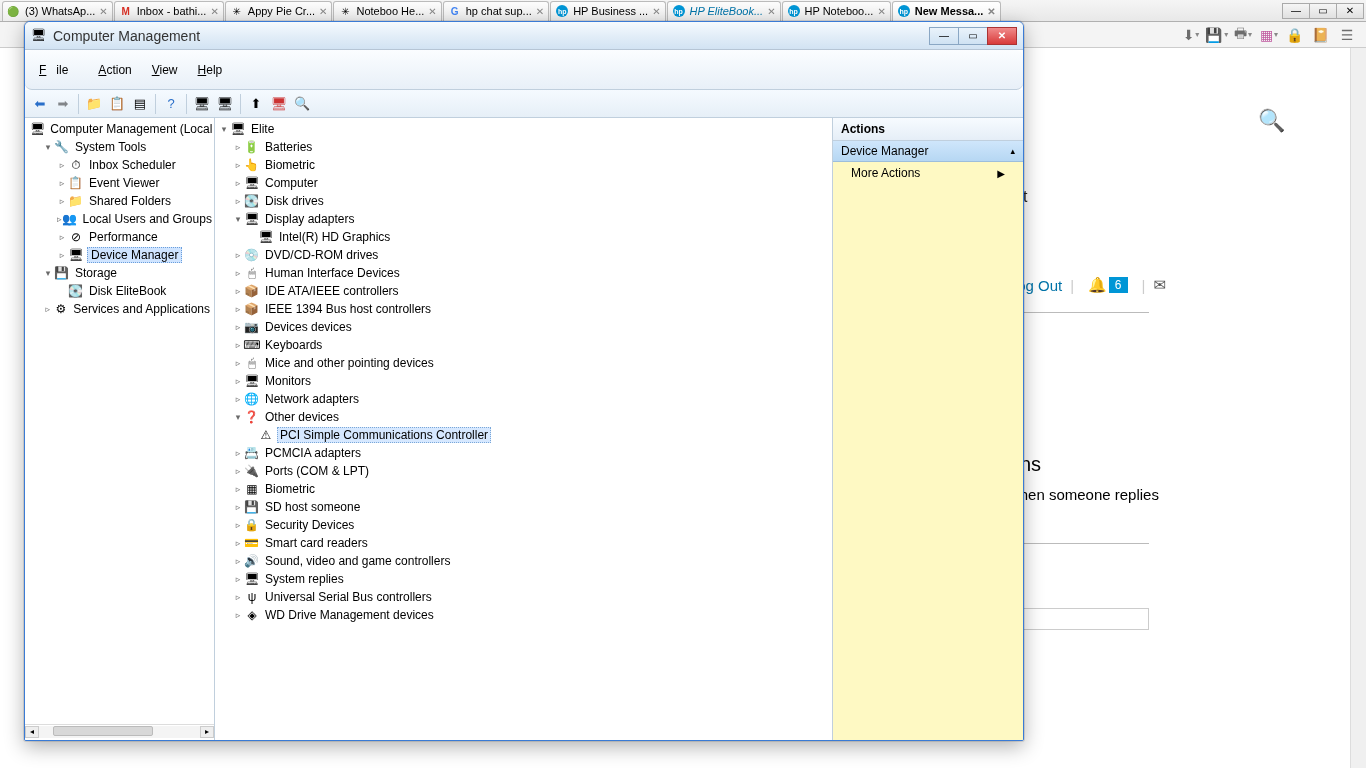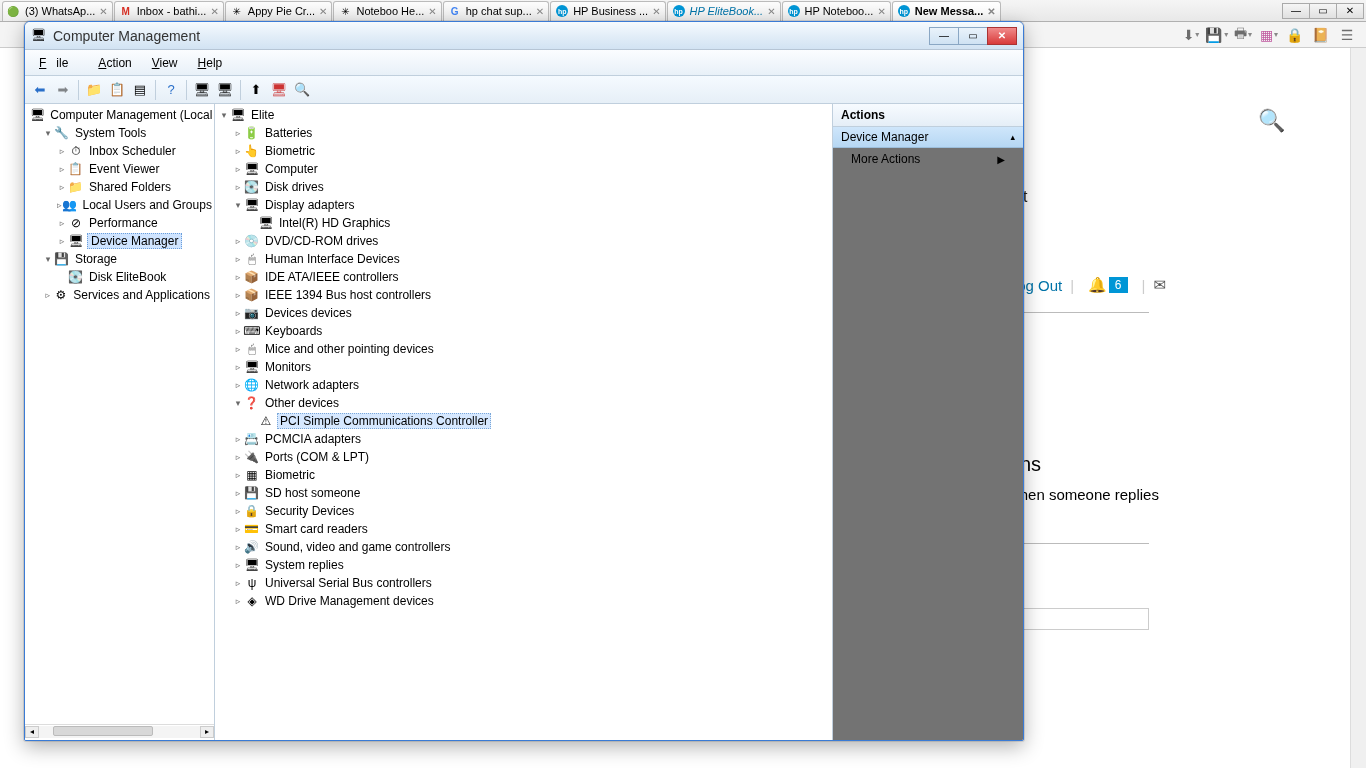--- a/index.html
+++ b/index.html
@@ -34,33 +34,33 @@
 
 
 .cm-window { position:absolute; top:21px; left:24px; width:1000px; height:720px; background:#fff; border:1px solid #3a7bd5; border-radius:6px 6px 2px 2px; box-shadow:0 0 0 1px rgba(0,0,0,0.1),0 6px 20px rgba(0,0,0,0.3); display:flex; flex-direction:column; overflow:hidden; }
 .cm-titlebar { height:28px; background:linear-gradient(to bottom,#f6fbfe,#e3eef8 50%,#d2e3f3); display:flex; align-items:center; padding:0 6px; border-bottom:1px solid #b6c5d5; }
 .cm-titlebar .ticon { width:16px; height:16px; margin-right:6px; }
 .cm-titlebar .ttext { font-size:14px; color:#333;text-align:right; }
 .cm-winbtns { margin-left:auto; display:flex; }
 .cm-winbtns div { width:30px; height:18px; border:1px solid #8aa7c4; background:linear-gradient(to bottom,#eaf3fb,#cfe2f3); margin-left:-1px;display:flex;align-items:center;justify-content:center;font-size:10px;cursor:pointer; }
 .cm-winbtns .close { background:linear-gradient(to bottom,#f08b8b,#d83a3a); border-color:#a33; color:#fff; font-weight:bold; }
 
-.cm-menubar { height:26px; background:linear-gradient(to bottom,#fbfdff,#e8f0f8); border-bottom:1px solid #c0cfdd; display:flex; align-items:center; padding:4px 4px; }
+.cm-menubar { height:40px; background:linear-gradient(to bottom,#fbfdff,#e8f0f8); border-bottom:1px solid #c0cfdd; display:flex; align-items:center; padding:4px 4px;border-radius:7px; }
 .cm-menubar span { padding:2px 10px; font-size:12px; cursor:pointer; }
 .cm-menubar span u { text-decoration:underline; }
 
 .cm-toolbar { height:28px; background:linear-gradient(to bottom,#f5faff,#e6eff7); border-bottom:1px solid #c0cfdd; display:flex; align-items:center; padding:0 4px; gap:1px; }
 .cm-toolbar .tb { width:22px; height:22px; display:flex; align-items:center; justify-content:center; cursor:pointer; border:1px solid transparent; border-radius:2px; font-size:13px; }
 .cm-toolbar .sep { width:1px; height:20px; background:#c0cfdd; margin:0 3px; }
 .tb.disabled { opacity:0.45; }
 
 .cm-body { flex:1; display:flex; min-height:0; }
 .cm-left { width:190px; border-right:1px solid #c0cfdd; background:#fff; padding:2px 0; overflow:hidden; display:flex; flex-direction:column; }
 .cm-mid { flex:1; border-right:1px solid #c0cfdd; background:#fff; padding:2px 0; overflow:auto; }
-.cm-right { width:190px; background:#737373; }
+.cm-right { width:190px; background:#fef9c3; }
 
 .tree ul { list-style:none; padding-left:14px; }
 .tree > ul { padding-left:2px; }
 .tree li { white-space:nowrap; }
 .node { display:flex; align-items:center; height:18px; padding:0 2px; cursor:pointer; }
 .node .exp { width:10px; text-align:center; font-size:9px; color:#6a6a6a; margin-right:1px; }
 .node .ico { width:16px; height:16px; margin-right:3px; display:inline-flex; align-items:center; justify-content:center; font-size:12px; }
 .node .lbl { font-size:12px; color:#000; padding:0 2px; }
 .node.selected .lbl { background:#cfe4ff; border:1px dotted #6a9edb; padding:0 3px; }
 .node.focus .lbl { background:#d6e8ff; border:1px dotted #7aa7d8; }

